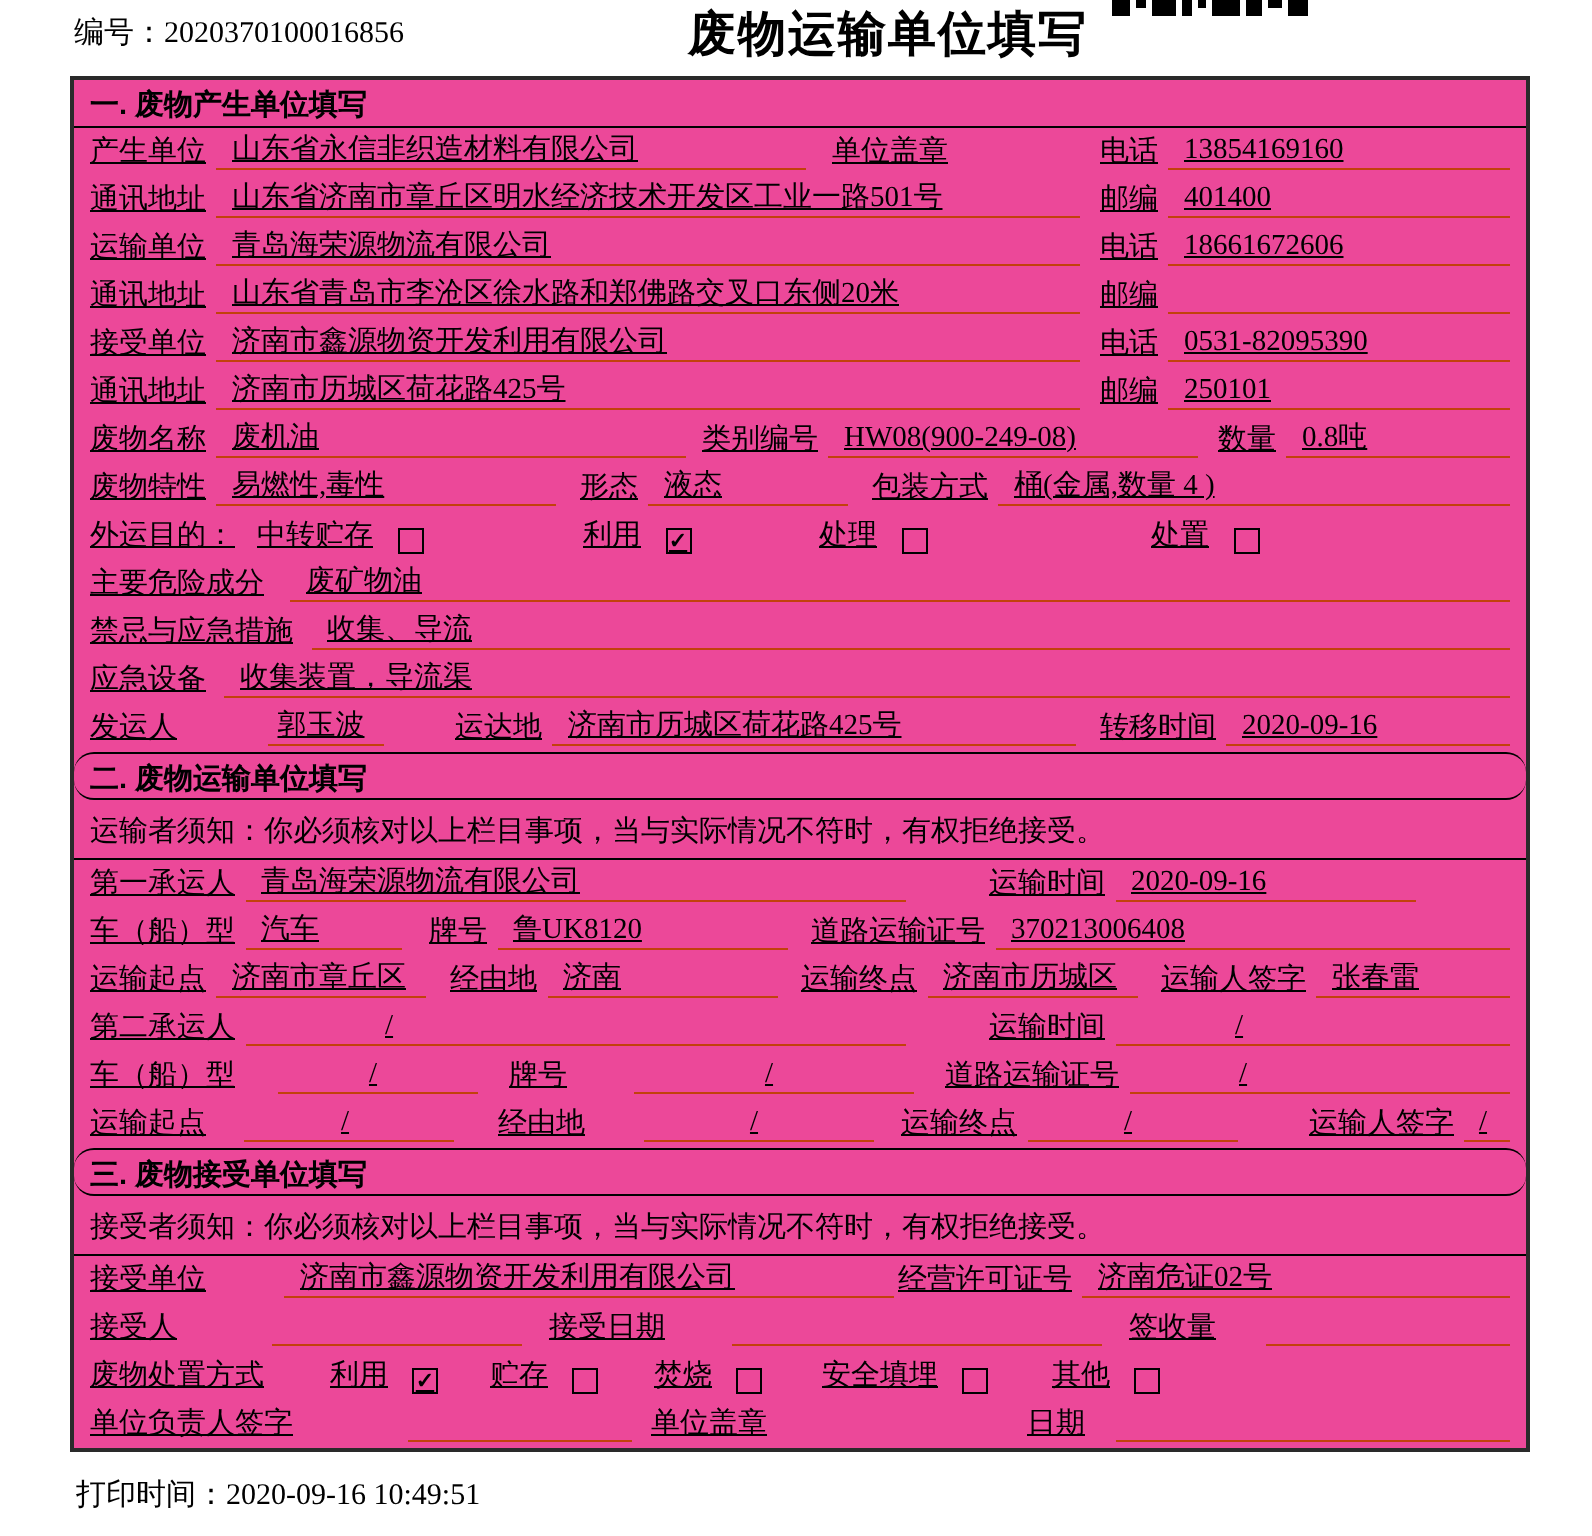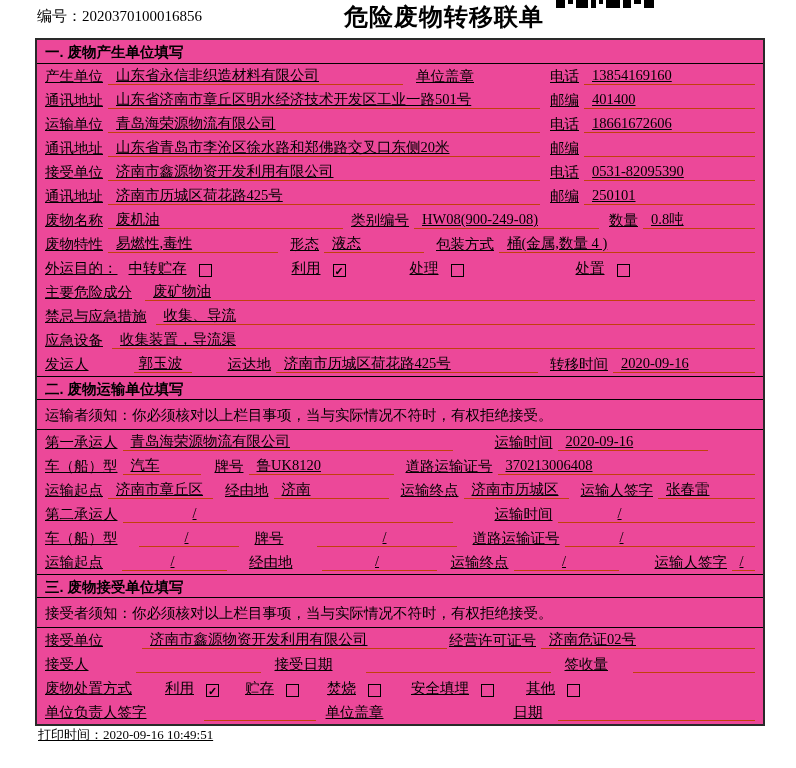--- a/index.html
+++ b/index.html
@@ -16,59 +16,59 @@
   .doc-no { position:absolute; left:2px; top:7px; font-size:15px; white-space:nowrap; }
   .title { position:absolute; left:50%; top:1px; transform:translateX(-50%); margin-left:44px;
            font-size:24px; font-weight:700; white-space:nowrap; letter-spacing:1px; }
   .qr { position:absolute; left:556px; top:0; display:flex; align-items:flex-start; gap:3px; }
   .qr i { display:block; background:#000; }
 
   
   .form { margin:0 31px 0 35px; border:2px solid #2a2a2a; background:#ec4899; }
   .sec-title { font-weight:700; font-size:14.5px; height:24px; padding:3px 8px 2px;
                border-bottom:1px solid #000; font-family:"Liberation Sans","DejaVu Sans",sans-serif; }
-  .sec-title.mid { border-top:1px solid #000; }
+  .sec-title.mid { border-top:1px solid #000;border-radius:10px; }
   .note { height:30px; padding:6px 8px 4px; border-bottom:1px solid #000; }
   .row { display:flex; align-items:flex-end; height:24px; padding:0 8px 3px; line-height:1.15;text-decoration:underline; }
   .lbl { white-space:nowrap; margin-right:5px; }
   .fill { border-bottom:1px solid #c2410c; padding:0 4px 0 8px; white-space:nowrap; min-height:18px; }
   .grow { flex:1; }
   .c { text-align:center; padding-left:0; }
   .left { display:flex; flex:0 0 505px; align-items:flex-end; }
   .right { display:flex; flex:1; align-items:flex-end; }
   .cb { display:inline-block; width:13px; height:13px; border:1px solid #000; margin-left:7px;
         font-size:11px; line-height:12px; text-align:center; vertical-align:-2px; font-weight:700; }
   
   .w58{width:58px}.w78{width:78px}.w100{width:100px}.w105{width:105px}
   .w112{width:112px}.w115{width:115px}.w125{width:125px}.w140{width:140px}
   .w145{width:145px}.w150{width:150px}.w170{width:170px}.w185{width:185px}
   .w235{width:235px}.w262{width:262px}.w295{width:295px}.w305{width:305px}.w330{width:330px}
 
-  .print-time { margin:0 0 0 38px; font-size:13px;text-decoration:underline; }
+  .print-time { margin:12px 0 0 38px; font-size:15px; }
 </style>
 </head>
 <body>
 
 <div class="page">
 
   <div class="qr">
     <i style="width:9px;height:8px"></i>
       <i style="width:5px;height:4px"></i>
     <i style="width:12px;height:8px"></i>
       <i style="width:5px;height:8px"></i>
     <i style="width:4px;height:4px"></i>
       <i style="width:14px;height:8px"></i>
     <i style="width:8px;height:8px"></i>
       <i style="width:7px;height:4px"></i>
     <i style="width:10px;height:8px"></i>
   </div>
 
   <div class="hdr">
     <div class="doc-no"><span>编号：</span><span>2020370100016856</span></div>
-    <div class="title">危险废物转移联单</div>
+    <div class="title">废物运输单位填写</div>
   </div>
 
   <div class="form">
 
     <div class="sec-title">一. 废物产生单位填写</div>
 
     <div class="row">
       <div class="left">
         <span class="lbl">产生单位</span>
         <span class="fill w295">山东省永信非织造材料有限公司</span>

